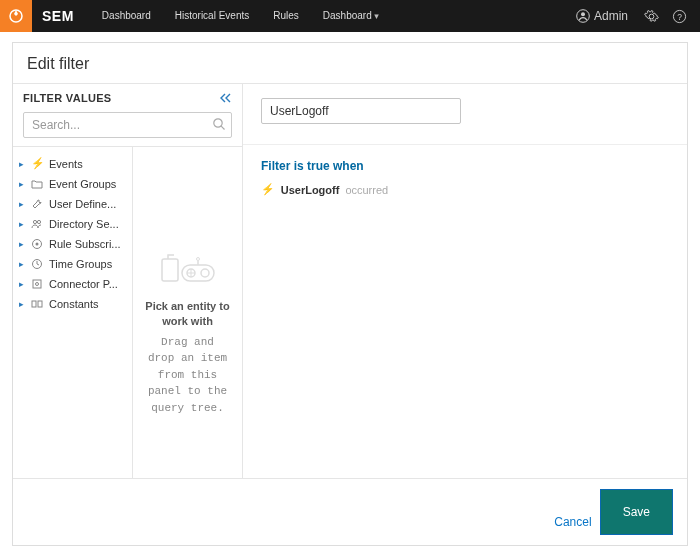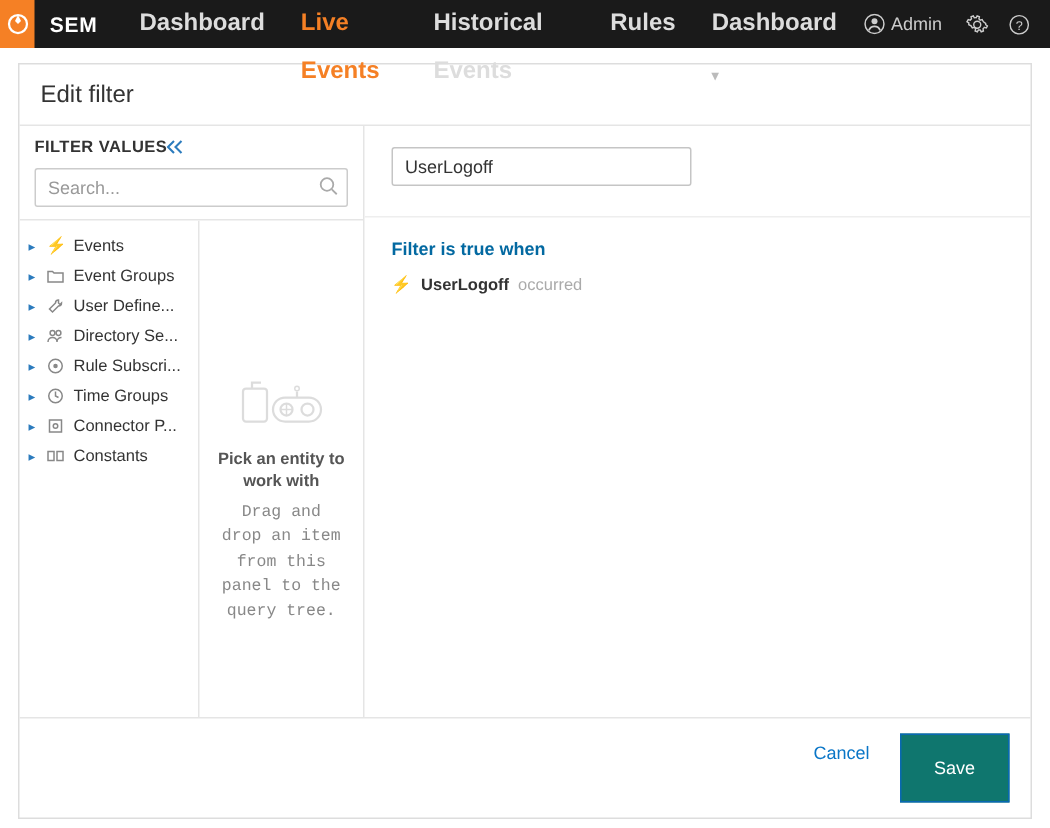--- a/index.html
+++ b/index.html
@@ -2,37 +2,37 @@
 <html><head>
 <meta charset="utf-8">
 <style>
   * { box-sizing: border-box; margin: 0; padding: 0; }
   body { font-family: -apple-system, BlinkMacSystemFont, "Segoe UI", Arial, sans-serif; font-size: 12px; color: #333; background: #fff; width: 700px; height: 552px; overflow: hidden; }
   
   
   .topbar { height: 32px; background: #1a1a1a; display: flex; align-items: center; color: #ccc; font-size: 12px; }
   .brand-square { width: 32px; height: 32px; background: #f58025; display: flex; align-items: center; justify-content: center; color: #fff; font-size: 15px; }
   .brand-text { color: #fff; font-weight: 700; font-size: 14px; padding: 0 16px 0 10px; letter-spacing: 0.5px; }
-  .nav-item { padding: 0 12px; height: 32px; line-height: 32px; color: #ddd; cursor: pointer; font-size: 16px; font-weight: bold; }
+  .nav-item { padding: 0 12px; height: 32px; line-height: 32px; color: #ddd; cursor: pointer; font-size: 10px; }
   .nav-item.active { color: #f58025; }
   .nav-caret::after { content: " ▾"; font-size: 9px; color: #bbb; }
   .nav-spacer { flex: 1; }
   .nav-right { display: flex; align-items: center; gap: 6px; padding-right: 10px; color: #ccc; }
   .nav-right .icon-btn { width: 22px; height: 22px; display: flex; align-items: center; justify-content: center; cursor: pointer; color: #ccc; }
   .user-chip { display: flex; align-items: center; gap: 4px; cursor: pointer; padding: 0 6px; }
   
   
   .page { padding: 10px 12px 0 12px; }
   .panel { border: 1px solid #ddd; background: #fff; height: 504px; display: flex; flex-direction: column; }
   .panel-title { font-size: 16px; font-weight: 400; color: #333; padding: 12px 14px 10px 14px; }
   .panel-body { display: flex; flex: 1; border-top: 1px solid #e5e5e5; overflow: hidden; }
   
   
   .sidebar { width: 230px; border-right: 1px solid #e5e5e5; display: flex; flex-direction: column; }
-  .sidebar-head { display: flex; align-items: center; padding: 8px 10px; }
+  .sidebar-head { display: flex; align-items: center; justify-content: space-between; padding: 8px 10px; }
   .sidebar-head h4 { font-size: 11px; font-weight: 700; color: #333; letter-spacing: 0.3px; }
   .collapse-btn { color: #2b7bbd; font-size: 11px; cursor: pointer; }
   .search-wrap { padding: 0 10px 8px 10px; }
   .search-box { position: relative; }
   .search-box input { width: 100%; height: 26px; border: 1px solid #ccc; border-radius: 2px; padding: 0 26px 0 8px; font-size: 12px; color: #555; }
   .search-box input::placeholder { color: #999; }
   .search-box .search-icon { position: absolute; right: 6px; top: 5px; color: #aaa; font-size: 14px; }
   
   .sidebar-columns { display: flex; flex: 1; border-top: 1px solid #e5e5e5; overflow: hidden; }
   .tree { width: 120px; border-right: 1px solid #e5e5e5; padding-top: 6px; overflow: hidden; }
@@ -54,39 +54,38 @@
   .filter-label { font-size: 12px; font-weight: 700; color: #0369a1; margin-bottom: 10px; }
   .condition-row { display: flex; align-items: center; gap: 6px; font-size: 11px; margin-bottom: 10px; }
   .cond-icon { color: #888; }
   .cond-name { color: #333; font-weight: 600; }
   .cond-occ { color: #aaa; }
   .add-row { display: flex; align-items: center; gap: 10px; }
   .plus-btn { width: 20px; height: 20px; border: 1px solid #2b9bd8; border-radius: 2px; color: #2b9bd8; display: flex; align-items: center; justify-content: center; font-size: 13px; font-weight: 700; cursor: pointer; background: #fff; }
   .add-hint { color: #aaa; font-size: 10.5px; }
   
   
-  .panel-footer { border-top: 1px solid #e5e5e5; display: flex; justify-content: flex-end; align-items: flex-start; gap: 12px; padding: 10px 14px; }
+  .panel-footer { border-top: 1px solid #e5e5e5; display: flex; justify-content: flex-end; align-items: flex-end; padding: 10px 14px; }
   .btn-link { color: #0a76c7; font-size: 12px; cursor: pointer; background: none; border: none; padding: 6px 8px; }
   .btn-primary { background: #0f766e; color: #fff; border: 1px solid #0968b3; font-size: 12px; padding: 15px 22px; border-radius: 0; cursor: pointer; }
   
   svg { display: block; }
 </style>
 </head>
 <body>
 
 <div class="topbar">
   <div class="brand-square">
     <svg width="16" height="16" viewBox="0 0 16 16">
       <circle cx="8" cy="8" r="6" fill="none" stroke="#fff" stroke-width="1.5"></circle>
       <path d="M8 2 L10 6 L8 8 L6 6 Z" fill="#fff"></path>
     </svg>
   </div>
   <div class="brand-text">SEM</div>
   <div class="nav-item">Dashboard</div>
-  <div class="nav-item active">Live Events</div>
   <div class="nav-item">Historical Events</div>
   <div class="nav-item">Rules</div>
   <div class="nav-item nav-caret">Dashboard</div>
   <div class="nav-spacer"></div>
   <div class="nav-right">
     <div class="user-chip">
       <svg width="14" height="14" viewBox="0 0 14 14">
         <circle cx="7" cy="7" r="6.3" fill="none" stroke="#ccc" stroke-width="1"></circle>
         <circle cx="7" cy="5.2" r="2" fill="#ccc"></circle>
         <path d="M3.2 11.2c.8-1.8 2.2-2.6 3.8-2.6s3 .8 3.8 2.6" fill="none" stroke="#ccc" stroke-width="1.2"></path>

